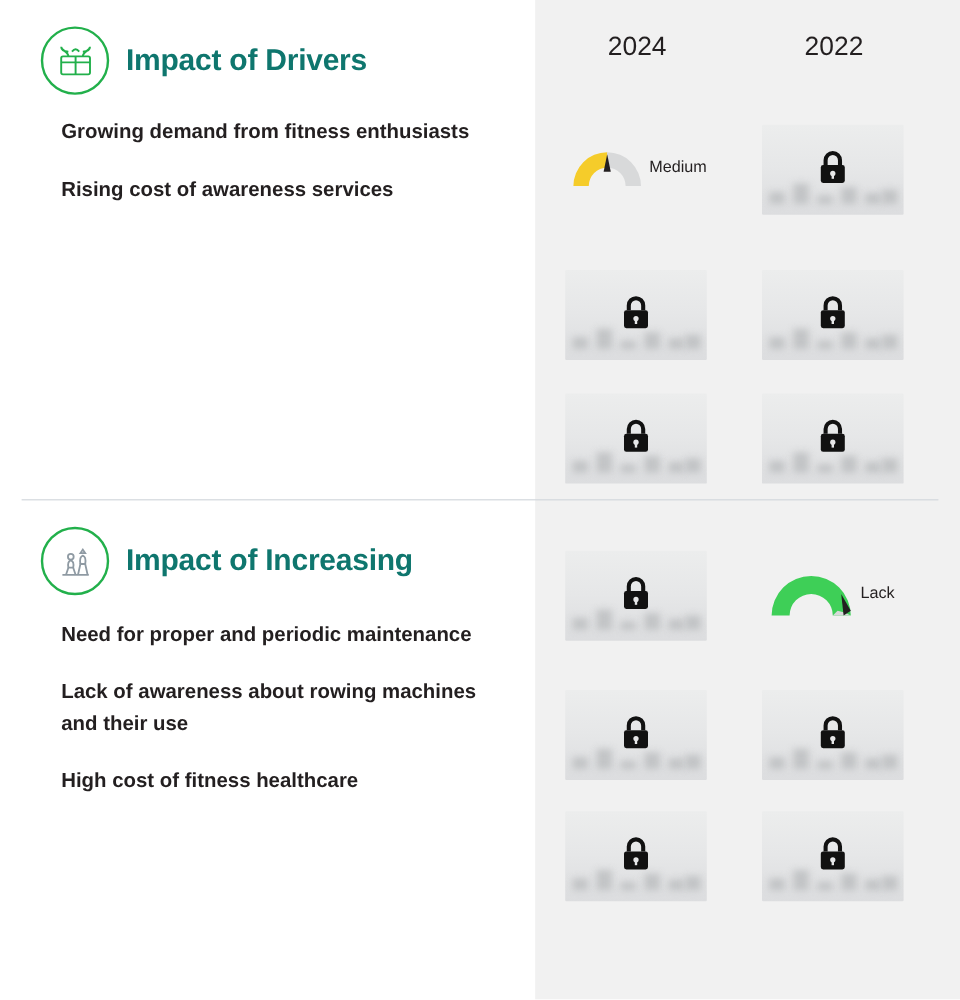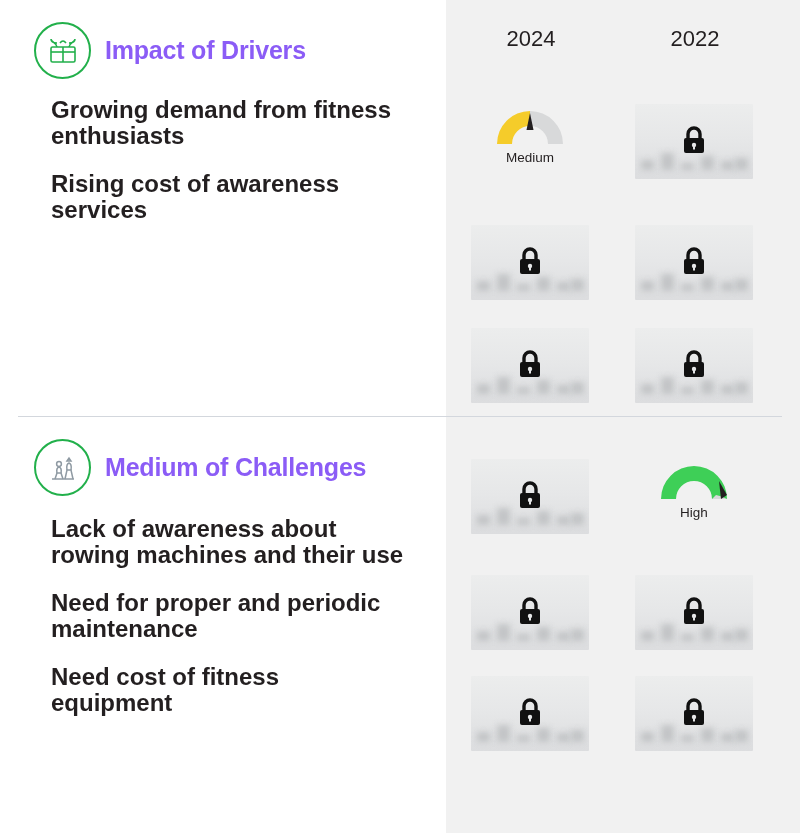--- a/index.html
+++ b/index.html
@@ -59,32 +59,32 @@
     border-radius: 50%;
     border: 2.5px solid #22b04b;
     display: flex;
     align-items: center;
     justify-content: center;
     flex: 0 0 57px;
   }
   .sec-title {
     font-size: 25px;
     font-weight: bold;
-    color: #8b5cf6;
+    color: #0f766e;
     margin-left: 14px;
     letter-spacing: -0.2px;
     white-space: nowrap;
   }
   .bullets {
     padding-left: 51px;
     padding-right: 40px;
     padding-top: 18px;
   }
   .bullet {
-    font-size: 24px;
+    font-size: 17px;
     line-height: 26px;
     color: #231f20;
     font-weight: bold;
     margin-bottom: 22px;
     max-width: 375px;
   }
   #sec-challenges .bullets { padding-top: 20px; }
 
   
   .col-headers {
@@ -143,21 +143,20 @@
     left: 50%;
     top: 50%;
     transform: translate(-50%,-50%);
   }
 
   
   .gauge-wrap {
     width: 118px;
     height: 75px;
     display: flex;
-    flex-direction: column;
     align-items: center;
     justify-content: flex-start;
   }
   .gauge-label {
     font-size: 13.5px;
     color: #231f20;
     margin-top: 2px;
   }
 </style>
 </head>
@@ -197,26 +196,26 @@
               <path d="M6 28 H28"></path>
               <path d="M9 28 l2-6 h4 l2 6"></path>
               <path d="M11 22 q-1-5 2-6 3 1 2 6"></path>
               <circle cx="13" cy="13" r="2.4"></circle>
               <path d="M19 28 l2-9 h4 l2 9"></path>
               <path d="M21 19 q-1-6 2-7 3 1 2 7"></path>
               <path d="M21 10 l2-3 2 3 z"></path>
             </g>
           </svg>
         </span>
-        <span class="sec-title">Medium of Challenges</span>
+        <span class="sec-title">Impact of Increasing</span>
       </div>
       <div class="bullets">
+        <div class="bullet">Need for proper and periodic maintenance</div>
         <div class="bullet">Lack of awareness about rowing machines and their use</div>
-        <div class="bullet">Need for proper and periodic maintenance</div>
-        <div class="bullet">Need cost of fitness equipment</div>
+        <div class="bullet">High cost of fitness healthcare</div>
       </div>
     </div>
   </div>
 
   <div class="right">
 
     <div class="col-headers">
       <div class="col-header c2024">2024</div>
       <div class="col-header c2028">2022</div>
     </div>
@@ -356,21 +355,21 @@
         </span>
       </div>
     </div>
     <div class="cell" style="left:189px; top:455px;">
       <div class="gauge-wrap">
         <svg width="82" height="48" viewBox="0 0 82 48" aria-hidden="true">
           <path d="M8 44 A33 33 0 0 1 74 44 L59 44 A18 18 0 0 0 23 44 Z" fill="#3ecf57"></path>
           <path d="M63 40 A33 33 0 0 1 74 44 L59 44 Z" fill="#d8d9da"></path>
           <path d="M66 26 L74 40 L68 44 Z" fill="#231f20"></path>
         </svg>
-        <span class="gauge-label">High</span>
+        <span class="gauge-label">Lack</span>
       </div>
     </div>
 
     <div class="cell" style="left:25px; top:575px;">
       <div class="locked">
         <div class="blurbars">
             <span></span>
             <span></span>
             <span></span>
             <span></span>

